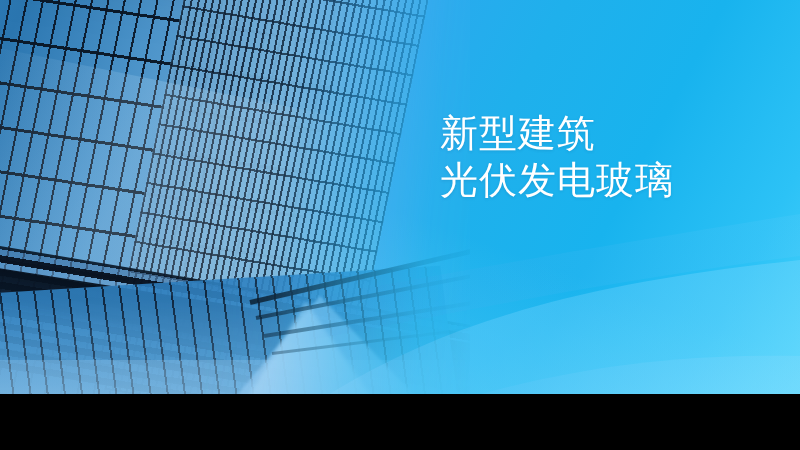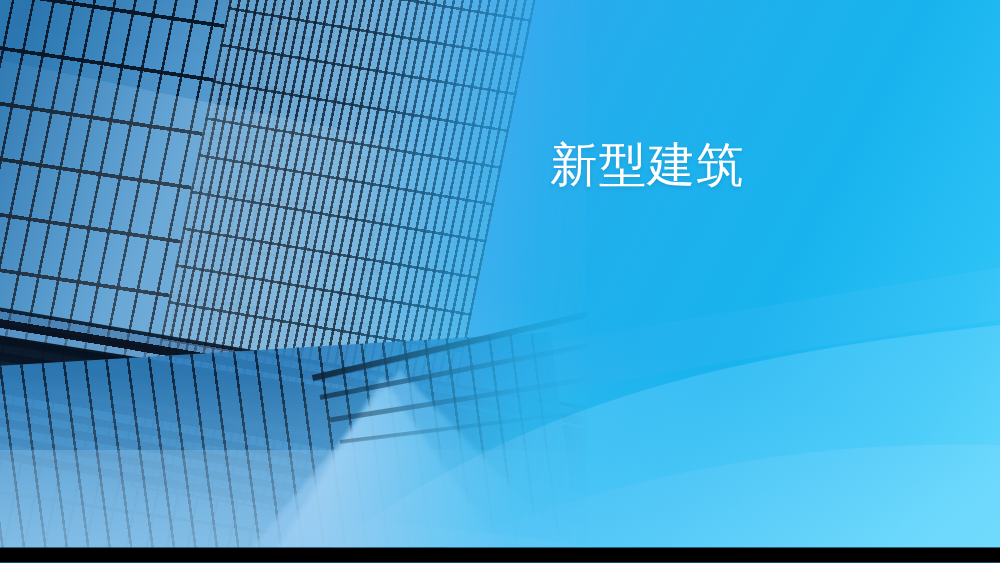--- a/index.html
+++ b/index.html
@@ -3,21 +3,21 @@
 <meta charset="utf-8">
 <style>
   html, body {
     margin: 0;
     padding: 0;
     background: #000;
   }
   #banner {
     position: relative;
     width: 800px;
-    height: 438px;
+    height: 394px;
     overflow: hidden;
     font-family: "Liberation Sans", "DejaVu Sans", sans-serif;
     background: #1aa9e8;
   }
 
   
   .bg-base {
     position: absolute;
     inset: 0;
     background:
@@ -298,15 +298,16 @@
     <div class="edge-band" style="left:250px; top:300px; width:240px; height:5px; transform:rotate(-13deg);"></div>
     <div class="edge-band" style="left:256px; top:316px; width:230px; height:4px; transform:rotate(-11deg); opacity:0.75;"></div>
     <div class="edge-band" style="left:264px; top:334px; width:215px; height:4px; transform:rotate(-9deg); opacity:0.6;"></div>
     <div class="edge-band" style="left:272px; top:352px; width:200px; height:3px; transform:rotate(-7deg); opacity:0.45;"></div>
 
     <div class="plaza-sheen"></div>
   </div>
 
   <div class="text-block">
     <div class="headline">新型建筑</div>
+    <div class="headline">光伏发电玻璃</div>
   </div>
 
 </div>
 
 </body></html>

